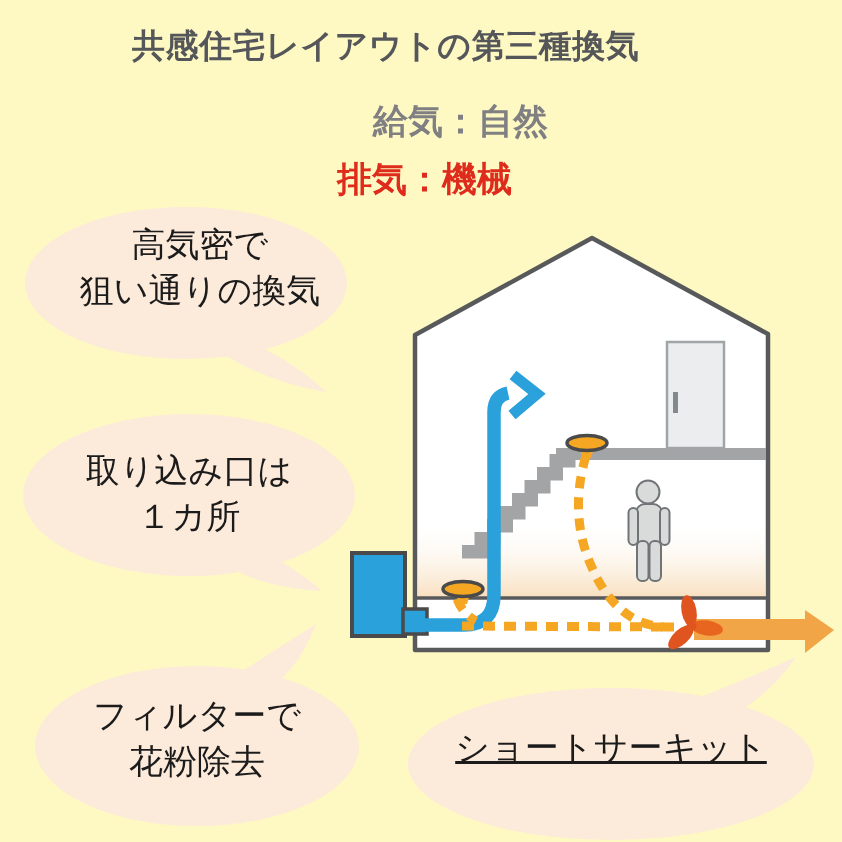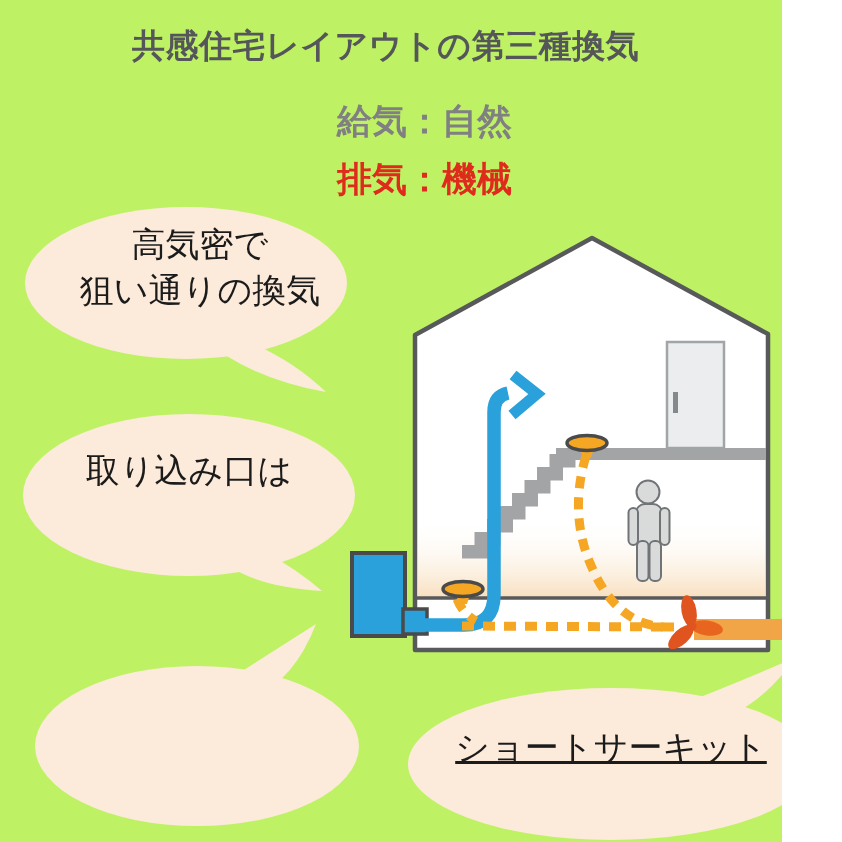--- a/index.html
+++ b/index.html
@@ -12,32 +12,32 @@
     --title_gray:#545659;
     --supply_gray:#808083;
     --exhaust_red:#DF2B1B;
     --outline_gray:#58595B;
     --structure_gray:#A3A4A6;
     --floor_warm:#F8DFBE;
     --bubble_text:#1B1B1B;
   }
   html,body{margin:0;padding:0;background:#fff;}
   #stage{
-    position:relative;width:782px;height:842px;background:#bef264;overflow:hidden;
+    position:relative;width:842px;height:842px;background:#fef9c3;overflow:hidden;
     font-family:"DejaVu Sans","Liberation Sans",sans-serif;
   }
   #diagram-svg{position:absolute;left:0;top:0;}
   .abs{position:absolute;}
   .title{
     left:132px;top:24px;width:462px;text-align:center;
     font-size:33px;font-weight:700;letter-spacing:0.5px;color:var(--title_gray);
     white-space:nowrap;
   }
   .subtitle{left:337px;white-space:nowrap;font-size:35px;font-weight:700;line-height:40px;}
-  .subtitle.supply{top:101px;color:var(--supply_gray);}
+  .subtitle.supply{top:101px;color:var(--supply_gray);margin-left:36px;}
   .subtitle.exhaust{top:159px;color:var(--exhaust_red);}
   .bubble-text{
     text-align:center;font-size:34px;line-height:46px;color:var(--bubble_text);
     white-space:nowrap;
   }
   .bt1{left:40px;top:221px;width:320px;}
   .bt2{left:29px;top:447px;width:320px;text-align:center;}
   .bt3{left:37px;top:692px;width:320px;}
   .bt4{left:451px;top:724px;width:320px;text-decoration:underline;}
 
@@ -155,18 +155,23 @@
   <div class="abs title">共感住宅レイアウトの第三種換気</div>
   <div class="abs subtitle supply">給気：自然</div>
   <div class="abs subtitle exhaust">排気：機械</div>
 
   <div class="abs bubble-text bt1">
     <div>高気密で</div>
     <div>狙い通りの換気</div>
   </div>
   <div class="abs bubble-text bt2">
     <div>取り込み口は</div>
+    <div>１カ所</div>
+  </div>
+  <div class="abs bubble-text bt3">
+    <div>フィルターで</div>
+    <div>花粉除去</div>
   </div>
   <div class="abs bubble-text bt4">
     <div>ショートサーキット</div>
   </div>
 
 </div>
 
 </body></html>

